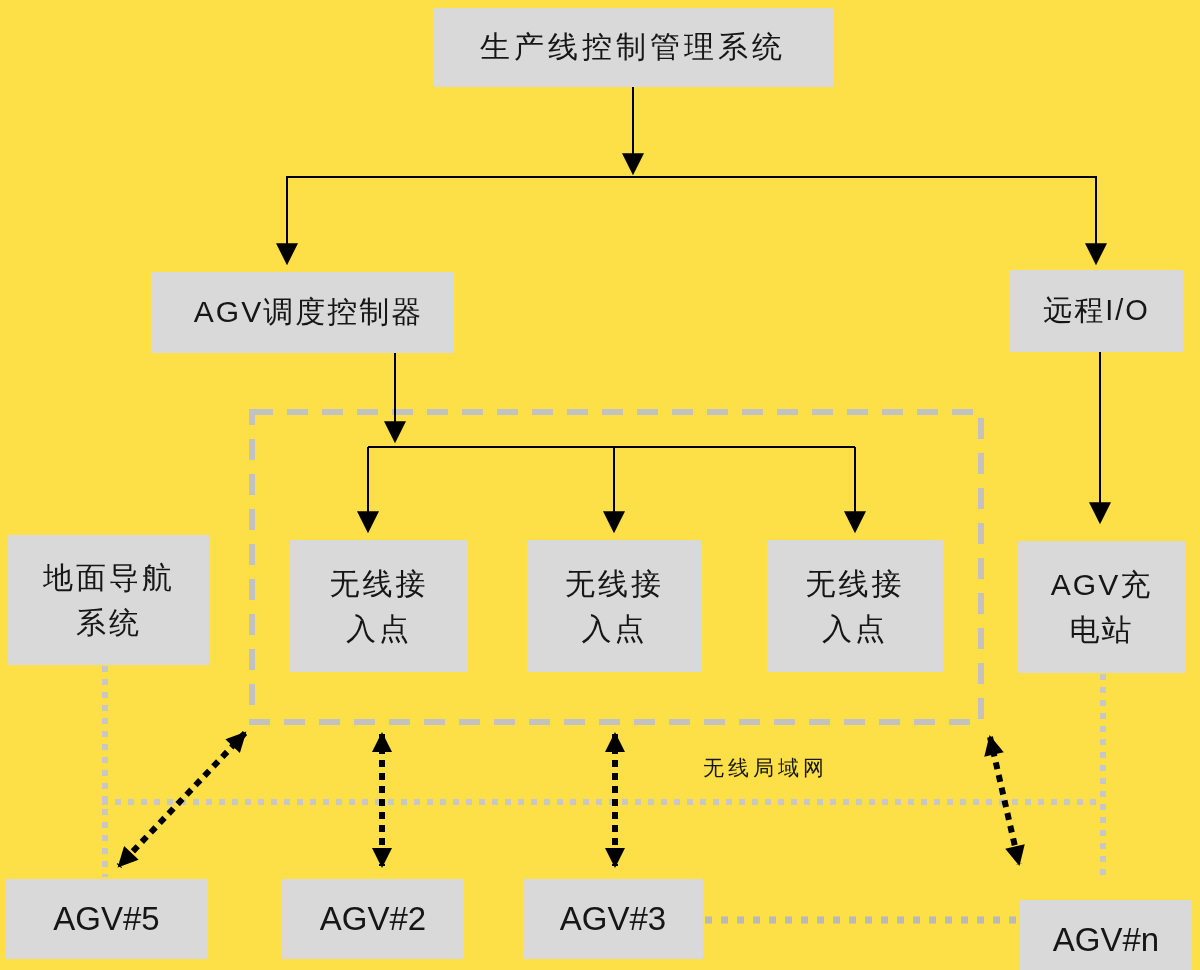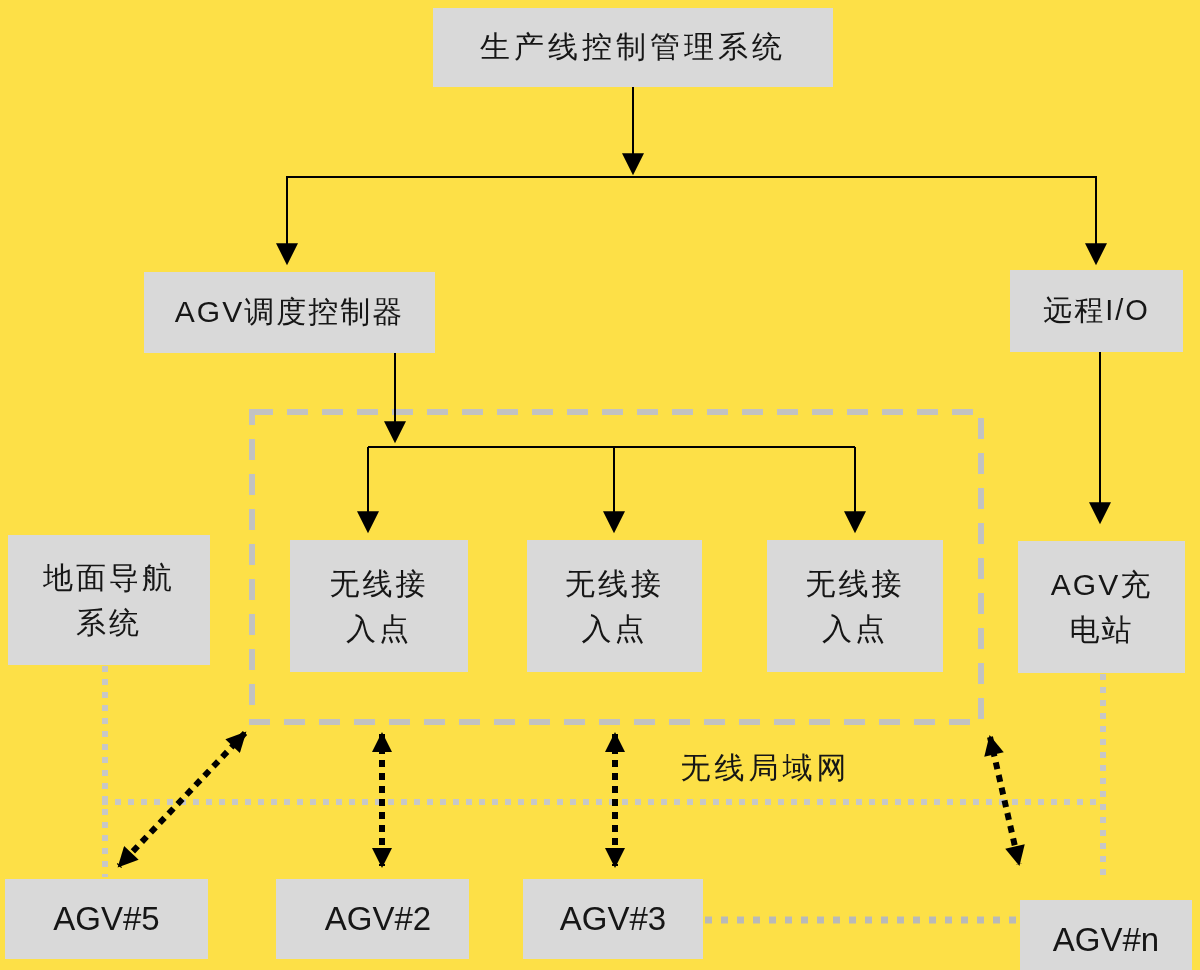--- a/index.html
+++ b/index.html
@@ -23,21 +23,21 @@
   }
   .box span{display:block;}
   .solid{stroke:var(--line-black,#000);stroke-width:2;fill:none;}
   .dashed-rect{stroke:var(--dashed-border,#c2c2c2);stroke-width:6;fill:none;stroke-dasharray:21 14;}
   .dot-light{stroke:var(--dotted-light,#c7c7c7);stroke-width:6;fill:none;stroke-dasharray:6 7;}
   .dot-medium{stroke:var(--dotted-medium,#b9b9b9);stroke-width:7;fill:none;stroke-dasharray:7 9;}
   .dot-black{stroke:var(--line-black,#000);stroke-width:6;fill:none;stroke-dasharray:7 6;}
   .arrowfill{fill:var(--line-black,#000);}
   .lbl-wlan{
     position:absolute;left:668px;top:748px;width:195px;height:40px;
-    font-size:30px;letter-spacing:4px;text-align:center;line-height:40px;
+    font-size:21px;letter-spacing:4px;text-align:center;line-height:40px;
   }
 </style>
 </head>
 <body>
 
 <div class="canvas">
 
   <svg class="wires" width="1200" height="970" viewBox="0 0 1200 970">
     <defs>
       <marker id="arrSolid" viewBox="0 0 10 10" refX="9" refY="5" markerWidth="24" markerHeight="22" markerUnits="userSpaceOnUse" orient="auto-start-reverse">
@@ -71,21 +71,21 @@
     <line x1="245" y1="733" x2="119" y2="866" class="dot-black" marker-start="url(#arrDot)" marker-end="url(#arrDot)"></line>
     <line x1="382" y1="734" x2="382" y2="866" class="dot-black" marker-start="url(#arrDot)" marker-end="url(#arrDot)"></line>
     <line x1="615" y1="734" x2="615" y2="866" class="dot-black" marker-start="url(#arrDot)" marker-end="url(#arrDot)"></line>
     <line x1="990" y1="737" x2="1019" y2="864" class="dot-black" marker-start="url(#arrDot)" marker-end="url(#arrDot)"></line>
   </svg>
 
   <div class="box" style="left:433px;top:8px;width:400px;height:79px;font-size:30px;letter-spacing:4px;">
     <span>生产线控制管理系统</span>
   </div>
 
-  <div class="box" style="left:144px;top:272px;width:291px;height:81px;font-size:30px;letter-spacing:2px;">
+  <div class="box" style="left:151px;top:272px;width:291px;height:81px;font-size:30px;letter-spacing:2px;padding-left:12px;">
     <span>AGV调度控制器</span>
   </div>
 
   <div class="box" style="left:1010px;top:270px;width:173px;height:82px;font-size:29px;letter-spacing:2px;">
     <span>远程I/O</span>
   </div>
 
   <div class="box" style="left:8px;top:535px;width:202px;height:130px;font-size:30px;line-height:1.5;letter-spacing:3px;text-align:right;">
     <span>地面导航</span>
     <span>系统</span>
@@ -108,21 +108,21 @@
 
   <div class="box" style="left:1018px;top:541px;width:167px;height:132px;font-size:30px;line-height:1.5;letter-spacing:2px;">
     <span>AGV充</span>
     <span>电站</span>
   </div>
 
   <div class="box" style="left:5px;top:879px;width:203px;height:80px;font-size:33px;">
     <span>AGV#5</span>
   </div>
 
-  <div class="box" style="left:276px;top:879px;width:182px;height:80px;font-size:33px;padding-left:11px;">
+  <div class="box" style="left:282px;top:879px;width:182px;height:80px;font-size:33px;">
     <span>AGV#2</span>
   </div>
 
   <div class="box" style="left:523px;top:879px;width:180px;height:80px;font-size:33px;">
     <span>AGV#3</span>
   </div>
 
   <div class="box" style="left:1020px;top:900px;width:172px;height:80px;font-size:33px;">
     <span>AGV#n</span>
   </div>

